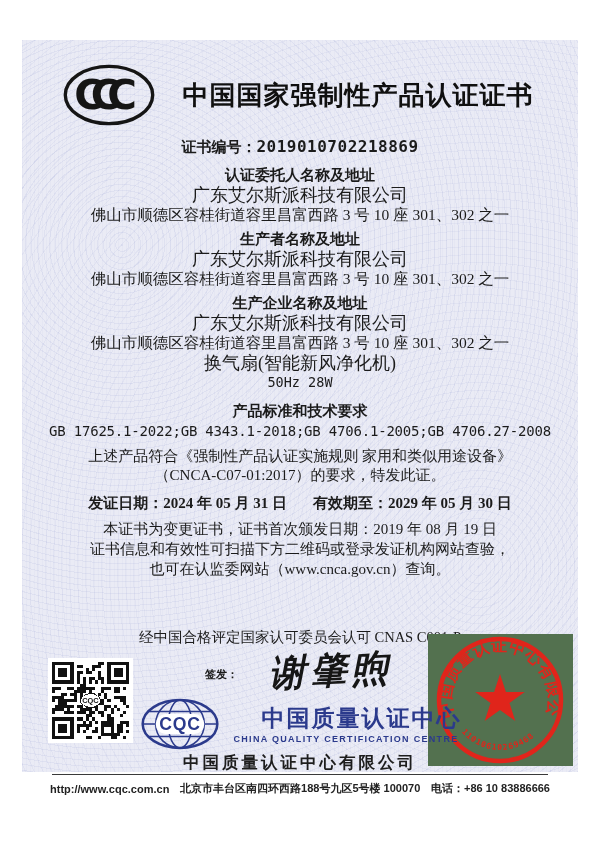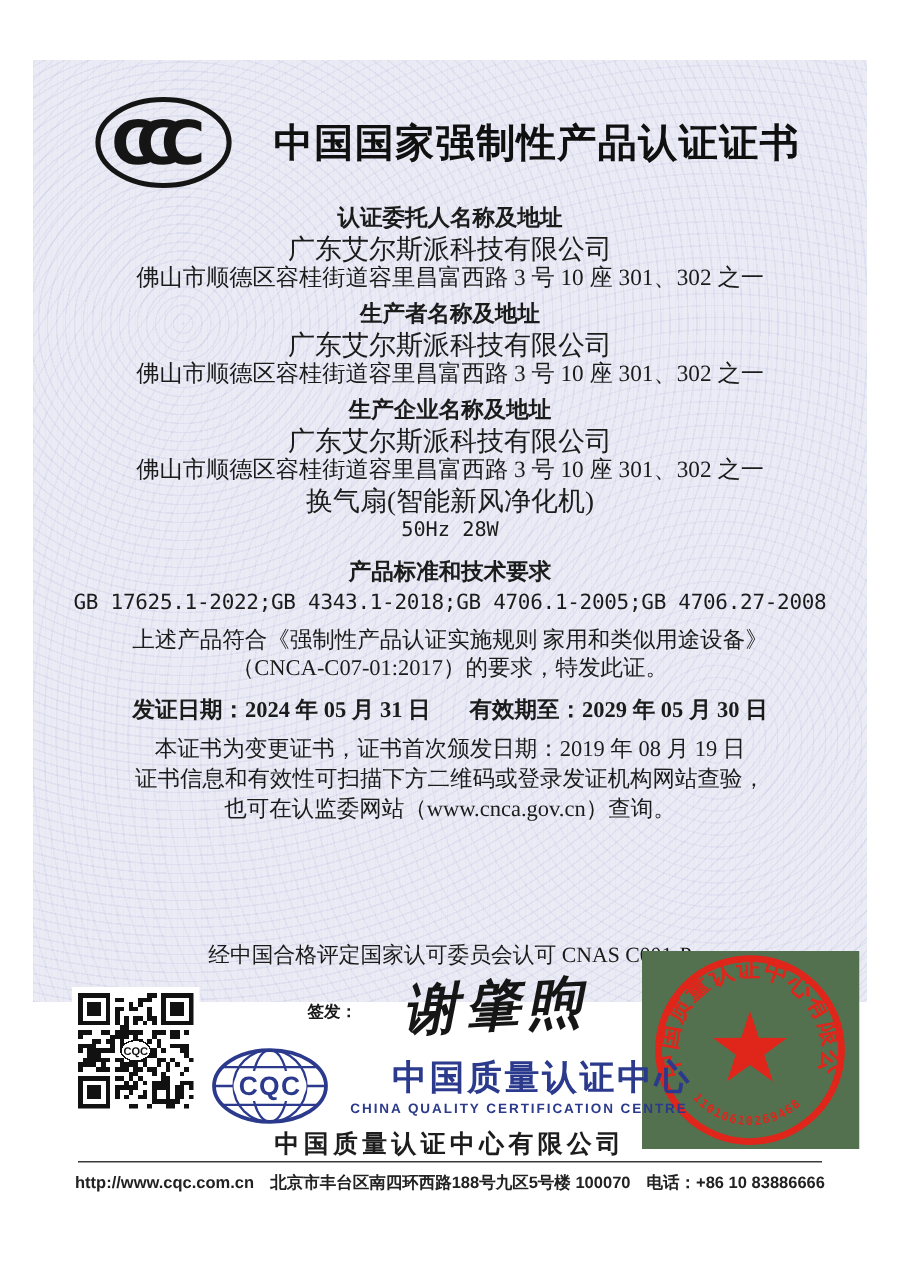--- a/index.html
+++ b/index.html
@@ -1,20 +1,20 @@
 <!DOCTYPE html>
 <html><head>
 <meta charset="utf-8">
 <style>
   * { margin:0; padding:0; box-sizing:border-box; }
   html,body { width:600px; height:849px; background:#ffffff; font-family:"Liberation Serif", serif; }
   .page { position:relative; width:600px; height:849px; background:#fff; overflow:hidden; }
 
   .paper {
-    position:absolute; left:22px; top:40px; width:556px; height:628px;
+    position:absolute; left:22px; top:40px; width:556px; height:732px;
     background-color:#eaebf5;
     background-image:
       repeating-radial-gradient(circle at 18% 28%, rgba(120,132,198,.10) 0 1px, transparent 1px 6px),
       repeating-radial-gradient(circle at 82% 72%, rgba(120,132,198,.08) 0 1px, transparent 1px 8px),
       repeating-linear-gradient(90deg, rgba(140,150,210,.05) 0 1px, transparent 1px 4px);
     color:#1b1b1b; text-align:center;
   }
 
   
   .hdr { display:flex; align-items:center; padding:22px 26px 0 40px; height:88px; }
@@ -74,20 +74,23 @@
   <div class="paper">
 
     <div class="hdr">
       <svg class="ccc-logo" viewBox="0 0 100 68">
         <ellipse cx="50" cy="34" rx="46.5" ry="30.5" fill="none" stroke="#151515" stroke-width="3.6"></ellipse>
         <text x="13" y="49" font-family="DejaVu Sans, sans-serif" font-weight="900" font-size="43" letter-spacing="-14" fill="#151515">CCC</text>
       </svg>
       <div class="title">中国国家强制性产品认证证书</div>
     </div>
 
+    <div class="certno">
+      <span>证书编号：</span><span class="num">2019010702218869</span>
+    </div>
 
     <div class="sec-h first">认证委托人名称及地址</div>
     <div class="line">广东艾尔斯派科技有限公司</div>
     <div class="addr">佛山市顺德区容桂街道容里昌富西路 3 号 10 座 301、302 之一</div>
 
     <div class="sec-h">生产者名称及地址</div>
     <div class="line">广东艾尔斯派科技有限公司</div>
     <div class="addr">佛山市顺德区容桂街道容里昌富西路 3 号 10 座 301、302 之一</div>
 
     <div class="sec-h">生产企业名称及地址</div>

